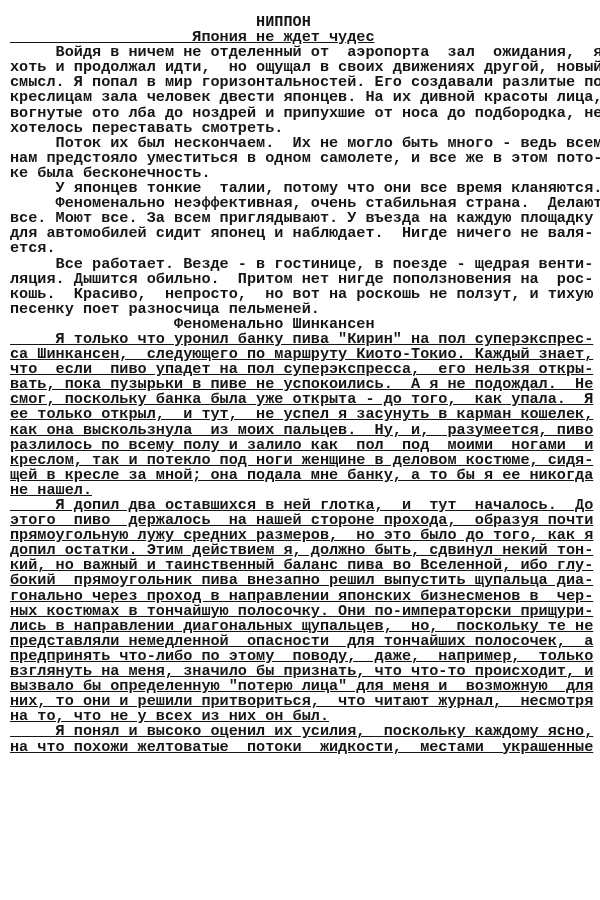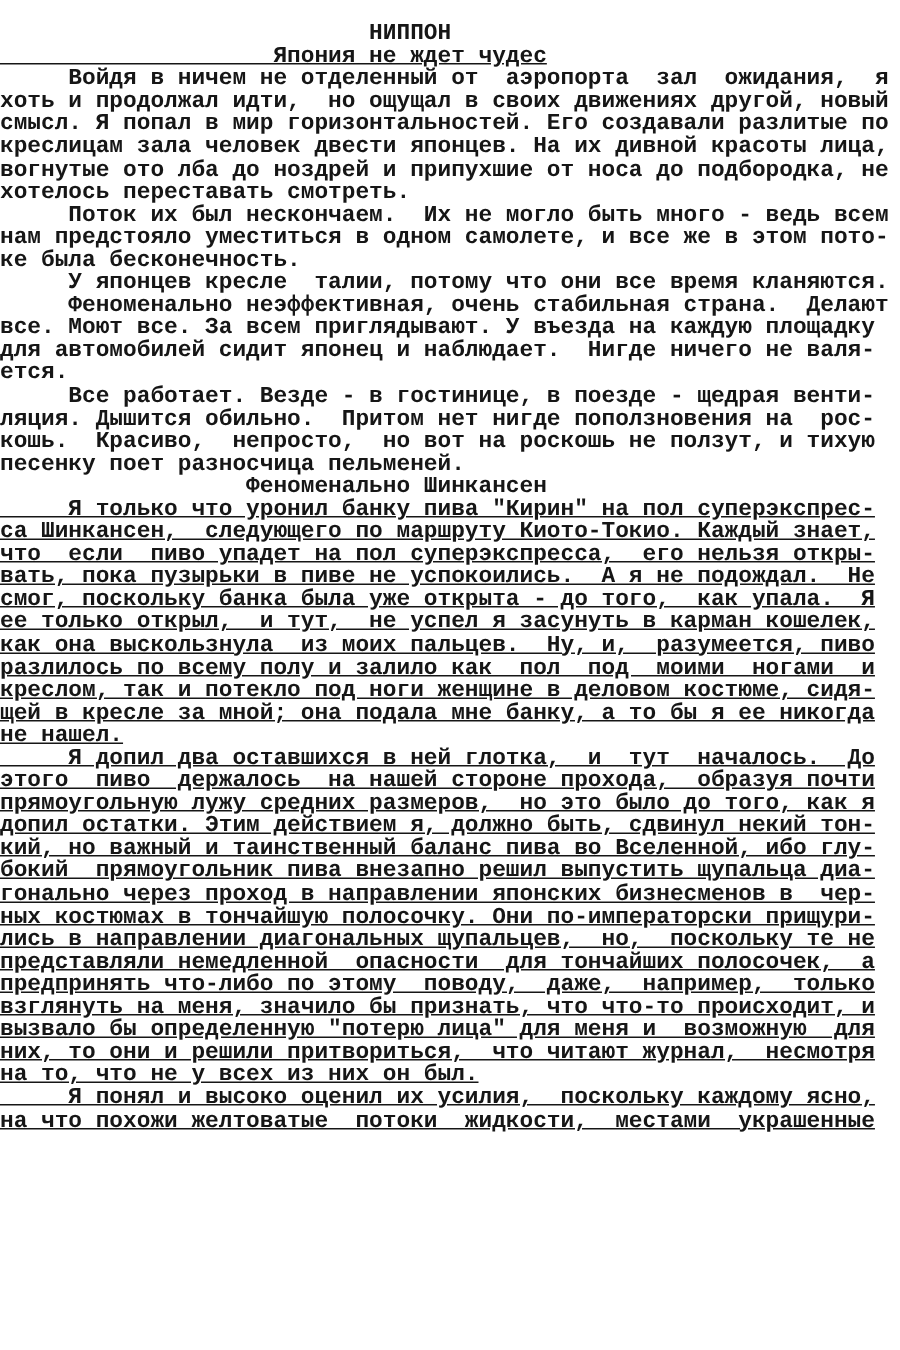--- a/index.html
+++ b/index.html
@@ -9,21 +9,21 @@
   }
   body {
     width: 600px;
     height: 900px;
     overflow: hidden;
   }
   .page {
     box-sizing: border-box;
     width: 600px;
     height: 900px;
-    padding: 15px 0 0 0;
+    padding: 15px 0 0 10px;
     background: #ffffff;
   }
   pre.txt {
     margin: 0;
     padding: 0;
     font-family: "Liberation Mono", "DejaVu Sans Mono", monospace;
     font-size: 15.2px;
     line-height: 15.1px;
     font-weight: 700;
     color: #161616;
@@ -44,21 +44,21 @@
   <pre class="txt mt2">     Войдя в ничем не отделенный от  аэропорта  зал  ожидания,  я
 хоть и продолжал идти,  но ощущал в своих движениях другой, новый
 смысл. Я попал в мир горизонтальностей. Его создавали разлитые по
 креслицам зала человек двести японцев. На их дивной красоты лица,
 вогнутые ото лба до ноздрей и припухшие от носа до подбородка, не
 хотелось переставать смотреть.
      Поток их был нескончаем.  Их не могло быть много - ведь всем
 нам предстояло уместиться в одном самолете, и все же в этом пото-
 ке была бесконечность.</pre>
 
-  <pre class="txt mt2">     У японцев кресле  талии, потому что они все время кланяются.</pre>
+  <pre class="txt mt2">     У японцев тонкие  талии, потому что они все время кланяются.</pre>
 
   <pre class="txt mt2">     Феноменально неэффективная, очень стабильная страна.  Делают
 все. Моют все. За всем приглядывают. У въезда на каждую площадку
 для автомобилей сидит японец и наблюдает.  Нигде ничего не валя-
 ется.
      Все работает. Везде - в гостинице, в поезде - щедрая венти-
 ляция. Дышится обильно.  Притом нет нигде поползновения на  рос-
 кошь.  Красиво,  непросто,  но вот на роскошь не ползут, и тихую
 песенку поет разносчица пельменей.</pre>
 

